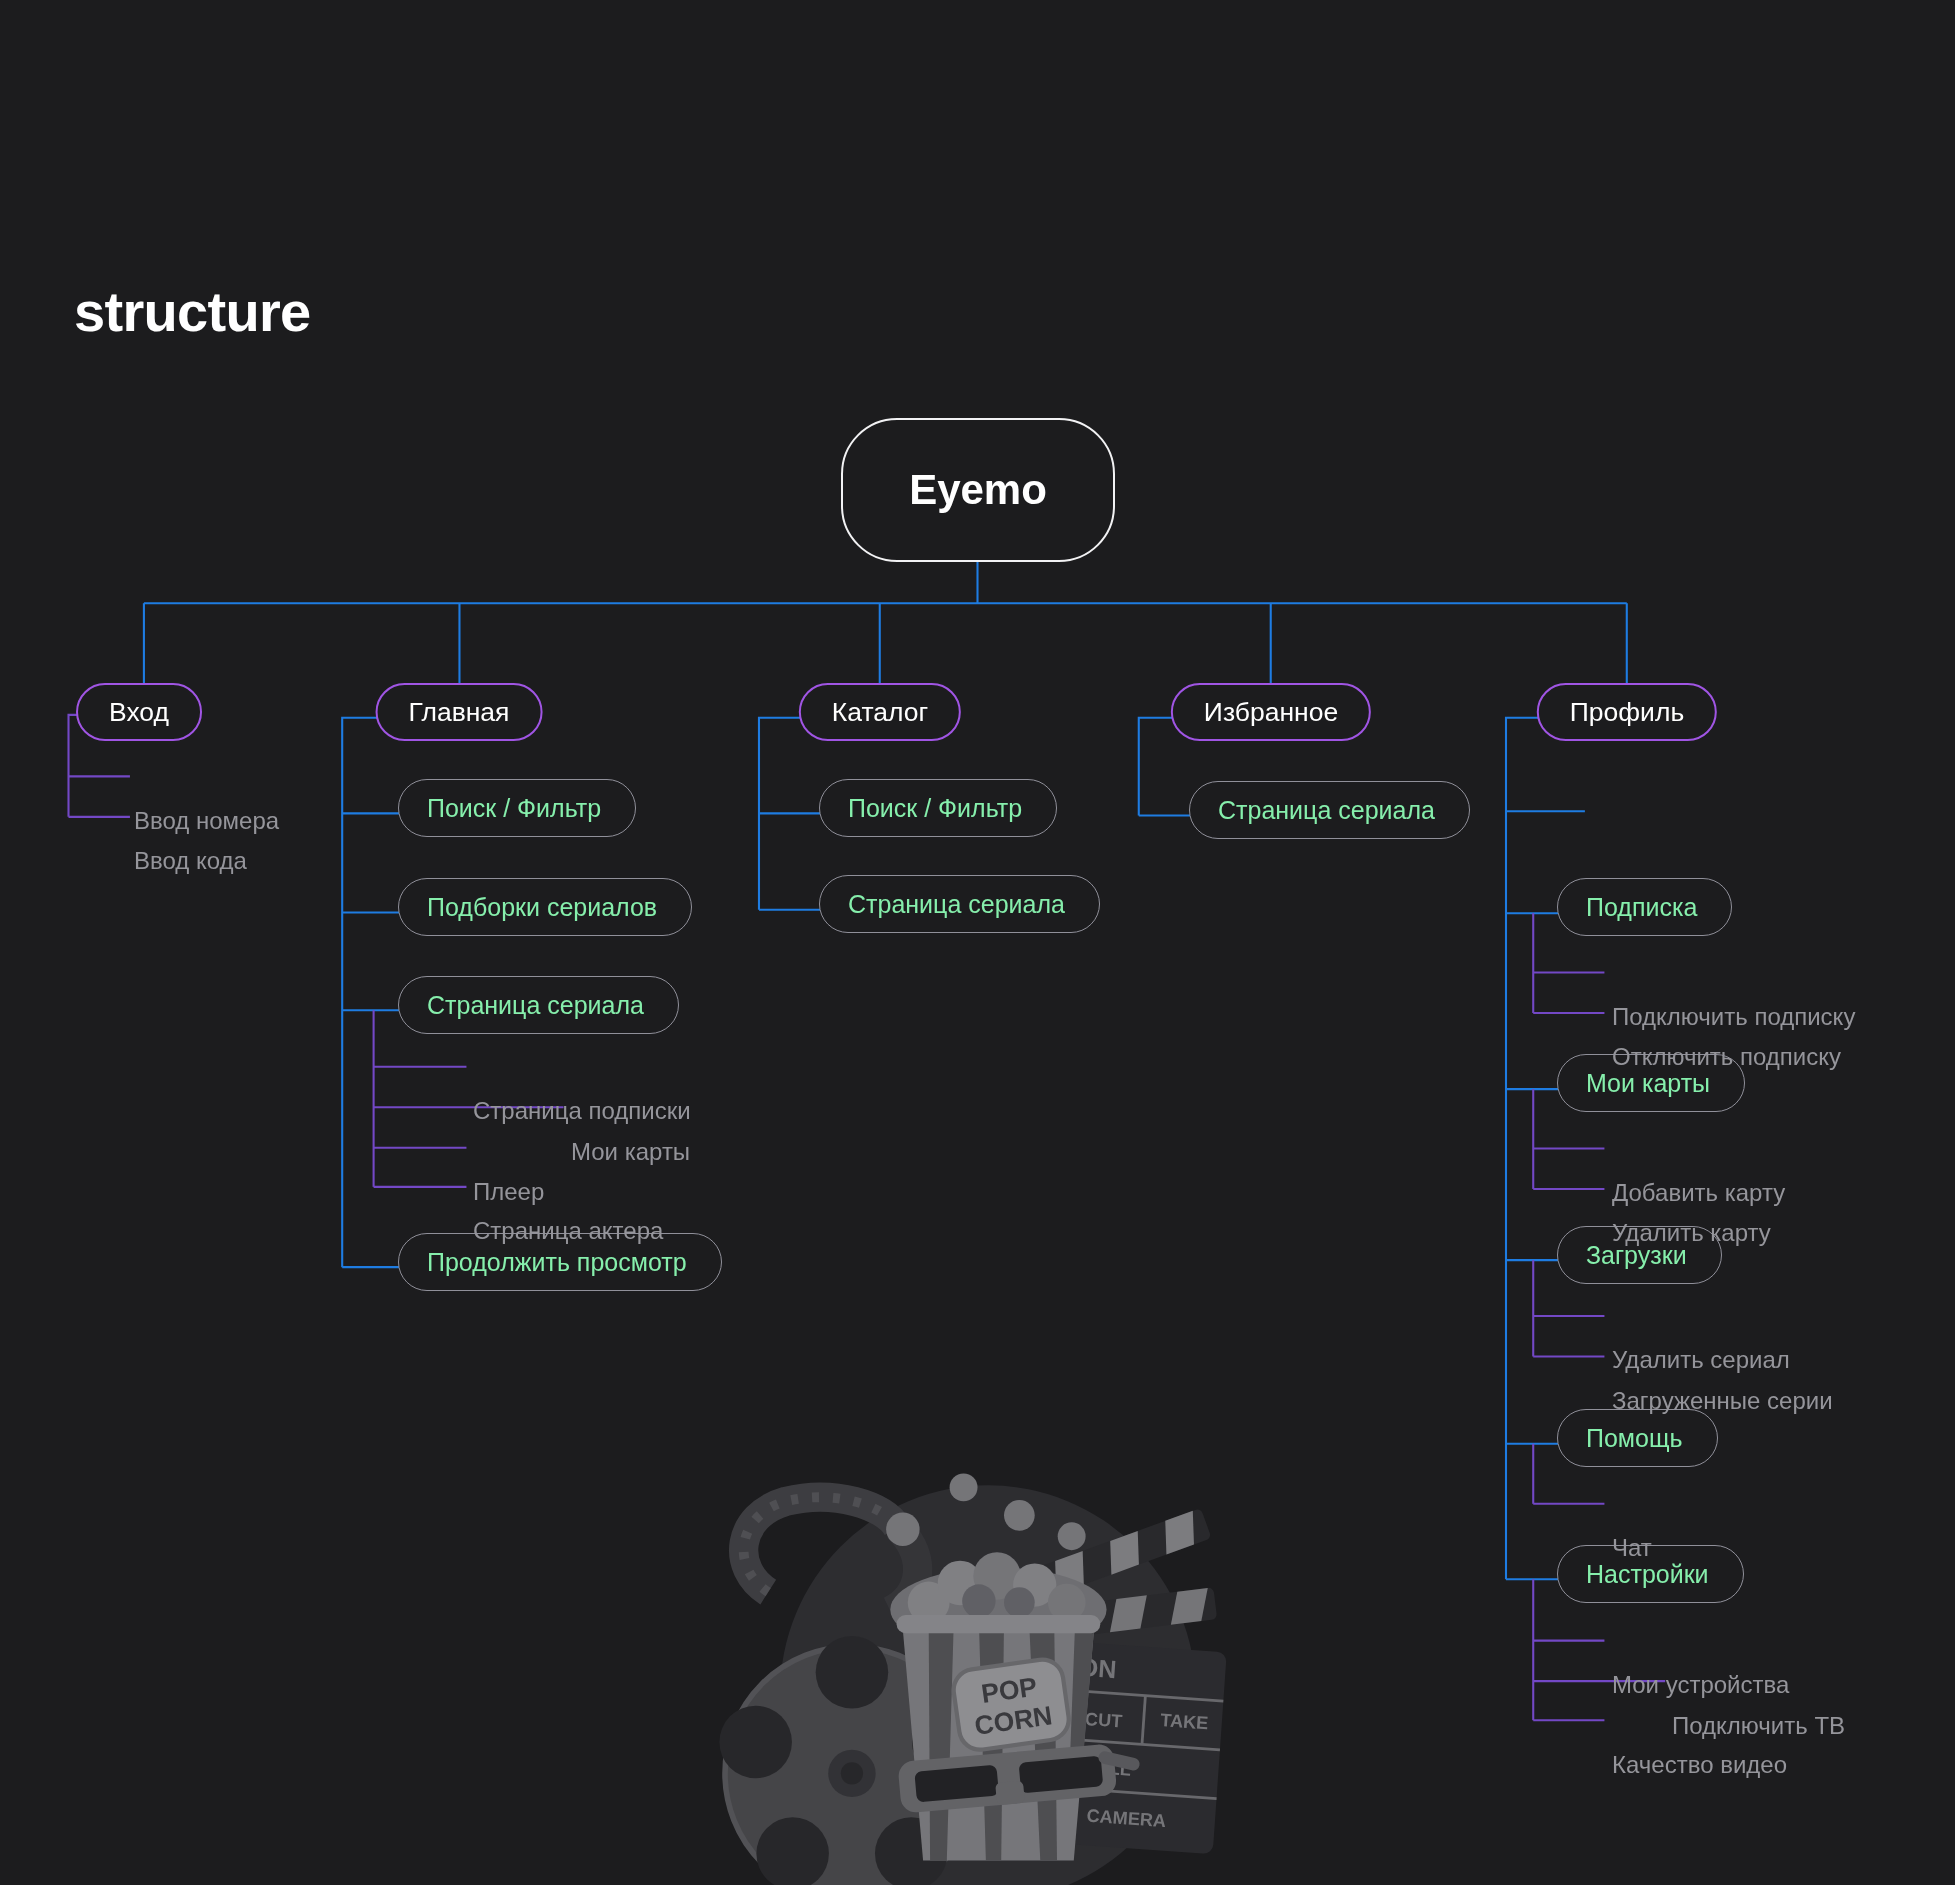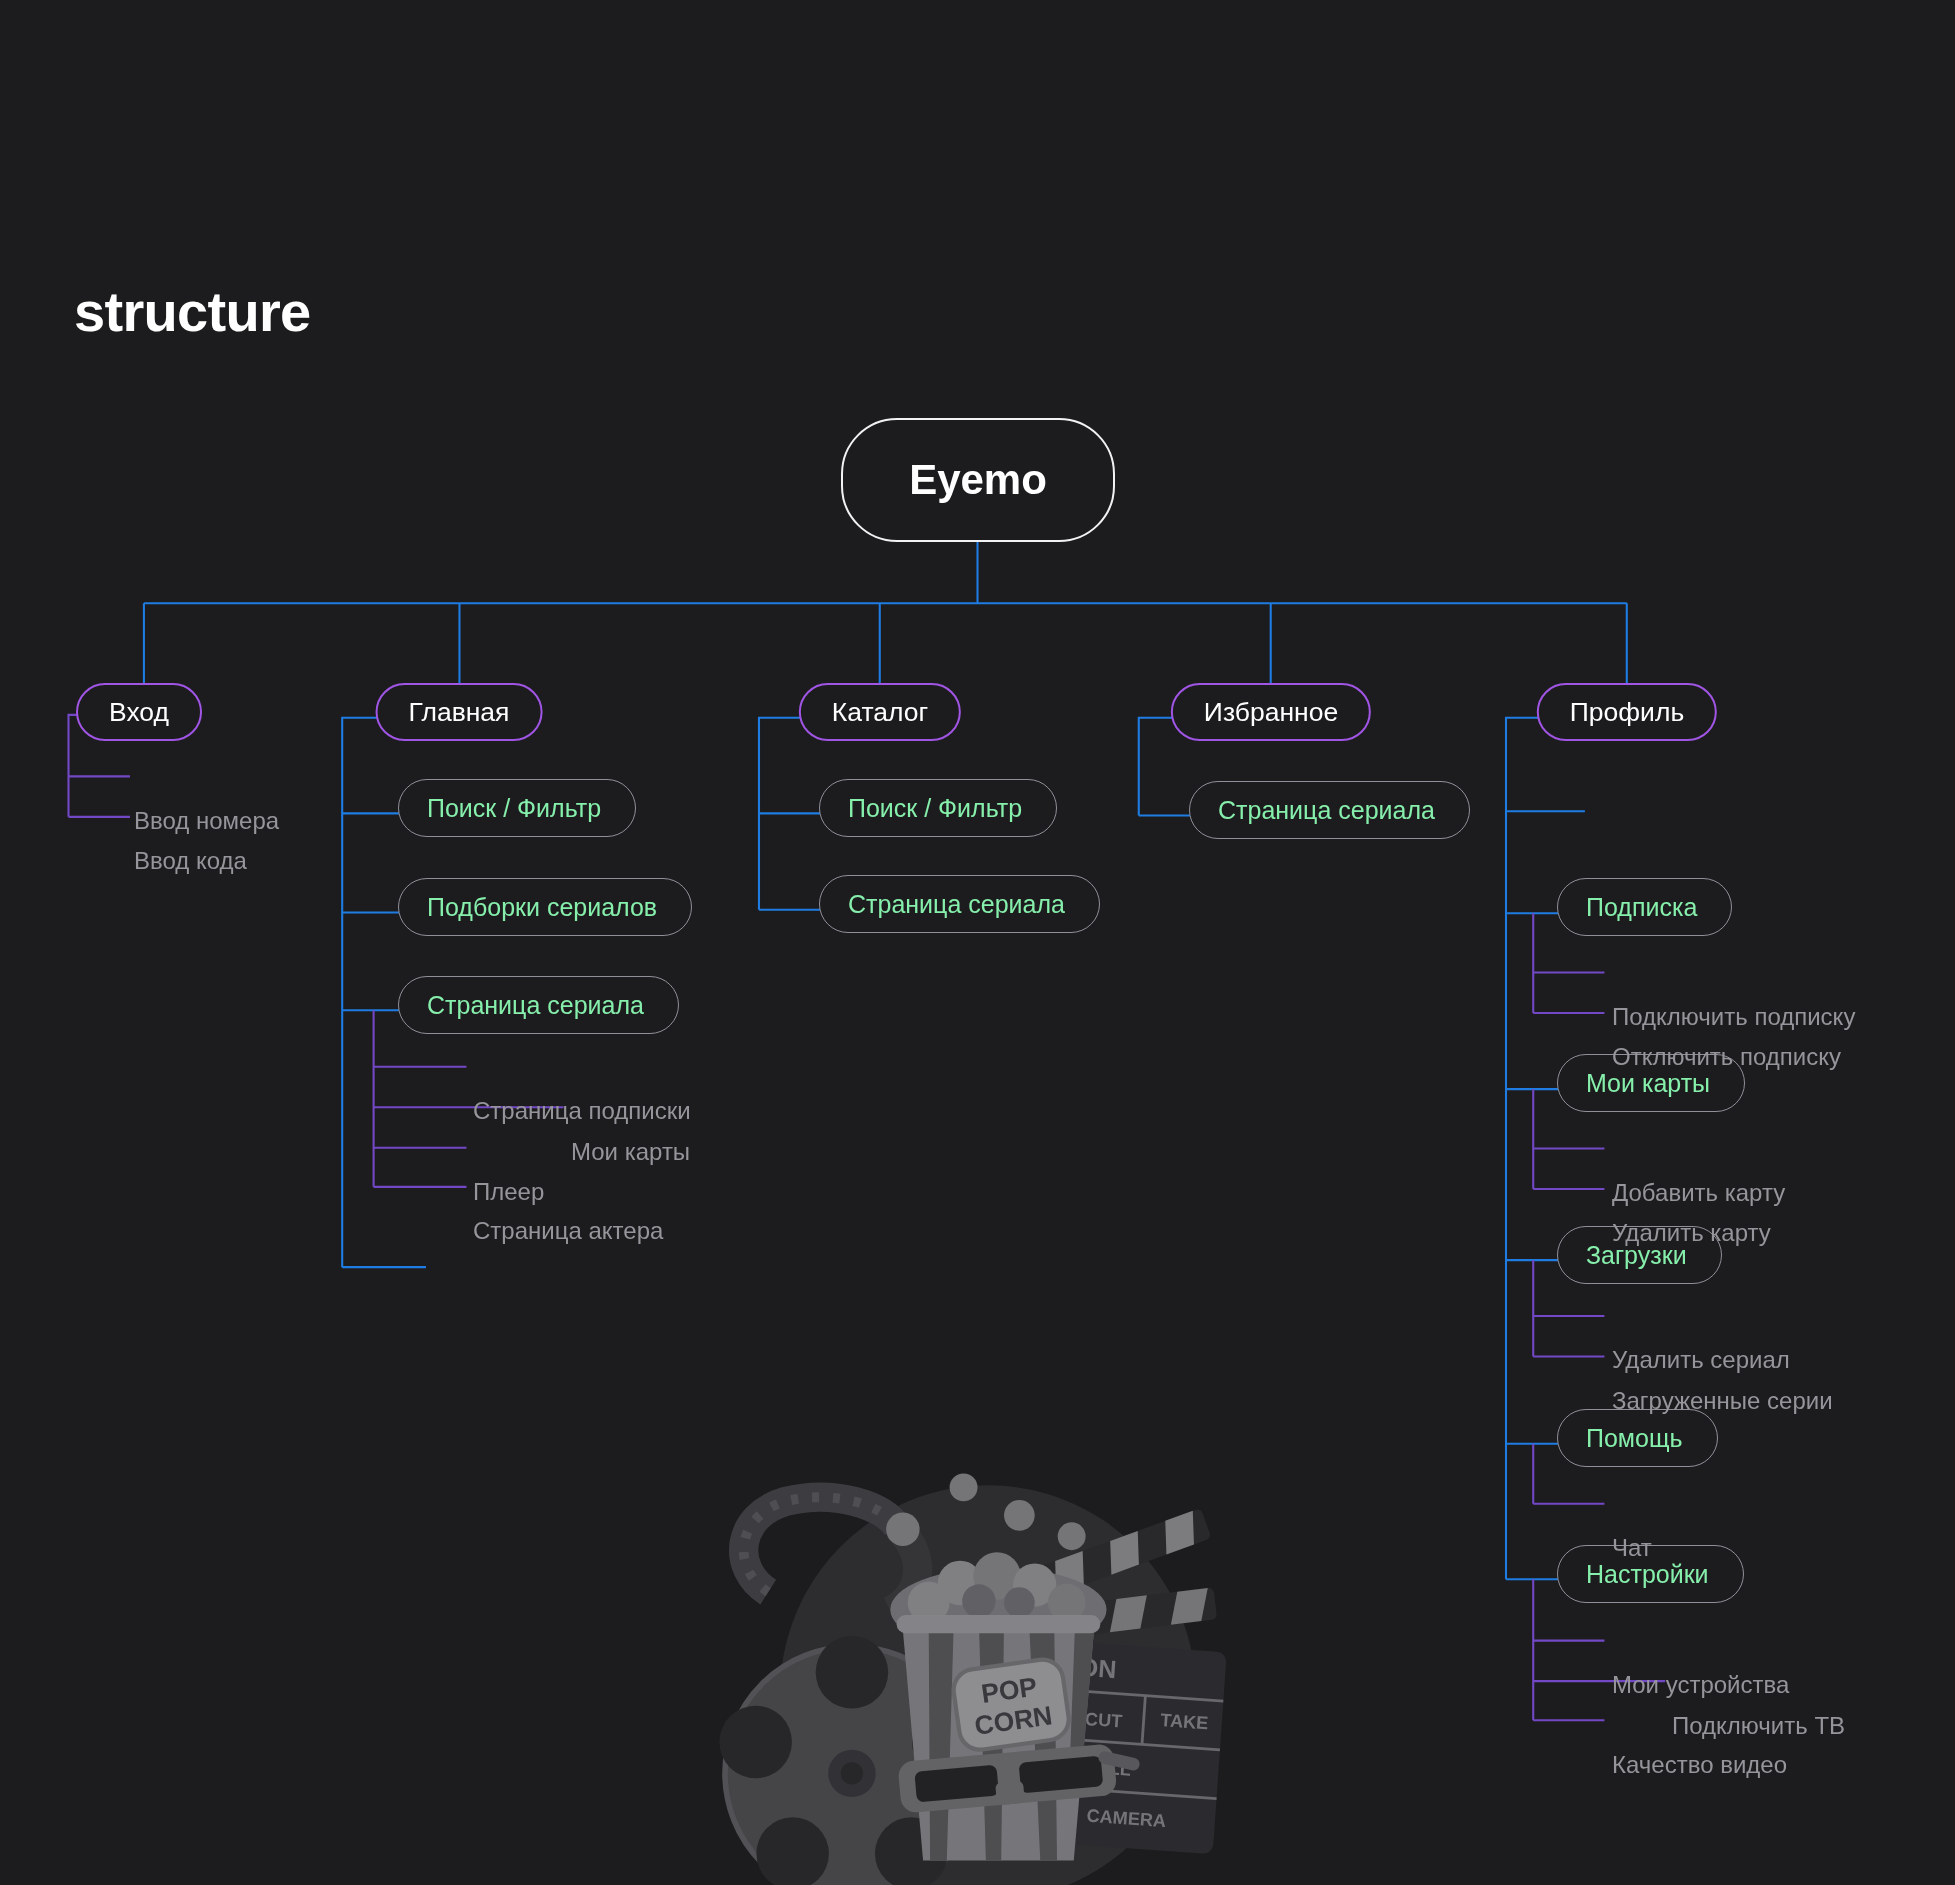--- a/index.html
+++ b/index.html
@@ -20,21 +20,21 @@
   .pill{
     position:absolute;
     box-sizing:border-box;
     height:58px;
     border-radius:35px;
     display:flex;align-items:center;justify-content:center;
     background:#1c1c1e;
     white-space:nowrap;
   }
   .pill.root{
-    height:124px;width:274px;
+    height:144px;width:274px;
     border:2.1px solid #f2f2f4;
     border-radius:56px;
     color:#ffffff;font-size:42px;font-weight:600;
     transform:translateX(-50%);
   }
   .pill.cat{
     border:2.1px solid #a055e4;
     color:#ffffff;font-size:26.5px;font-weight:500;
     padding:0 31px;
     transform:translateX(-50%);
@@ -234,20 +234,23 @@
 
   <div class="pill sub" style="left:398px;top:779px">
       <span>Поиск / Фильтр</span>
     </div>
   <div class="pill sub" style="left:398px;top:878px">
       <span>Подборки сериалов</span>
     </div>
   <div class="pill sub" style="left:398px;top:976px">
       <span>Страница сериала</span>
     </div>
+  <div class="pill sub" style="left:398px;top:1233px">
+      <span>Продолжить просмотр</span>
+    </div>
 
   <div class="leaf" style="left:473px;top:1053px">Страница подписки</div>
   <div class="leaf" style="left:571px;top:1094px">Мои карты</div>
   <div class="leaf" style="left:473px;top:1134px">Плеер</div>
   <div class="leaf" style="left:473px;top:1173px">Страница актера</div>
 
   <div class="pill sub" style="left:819px;top:779px">
       <span>Поиск / Фильтр</span>
     </div>
   <div class="pill sub" style="left:819px;top:875px">

